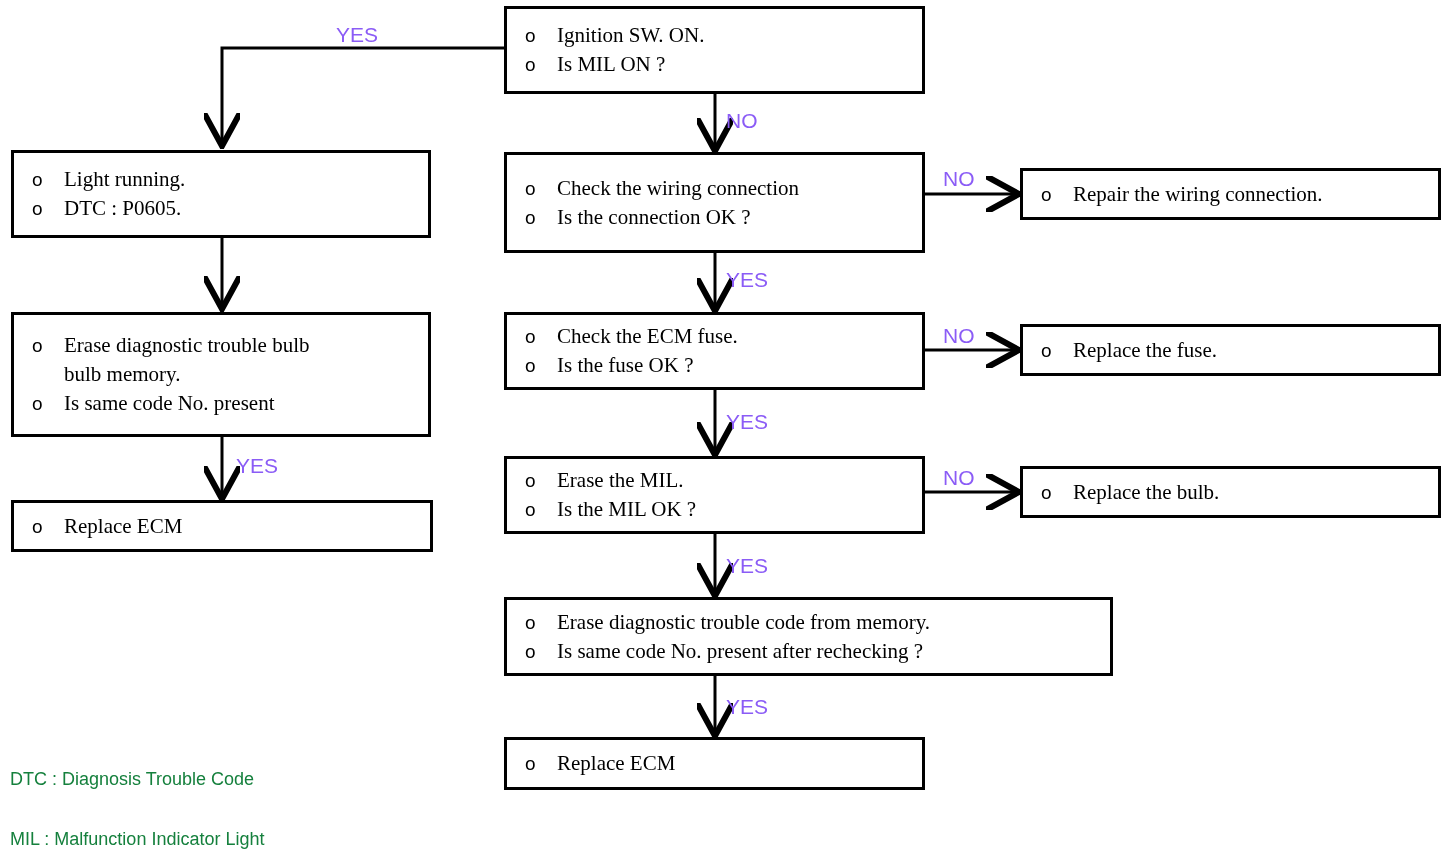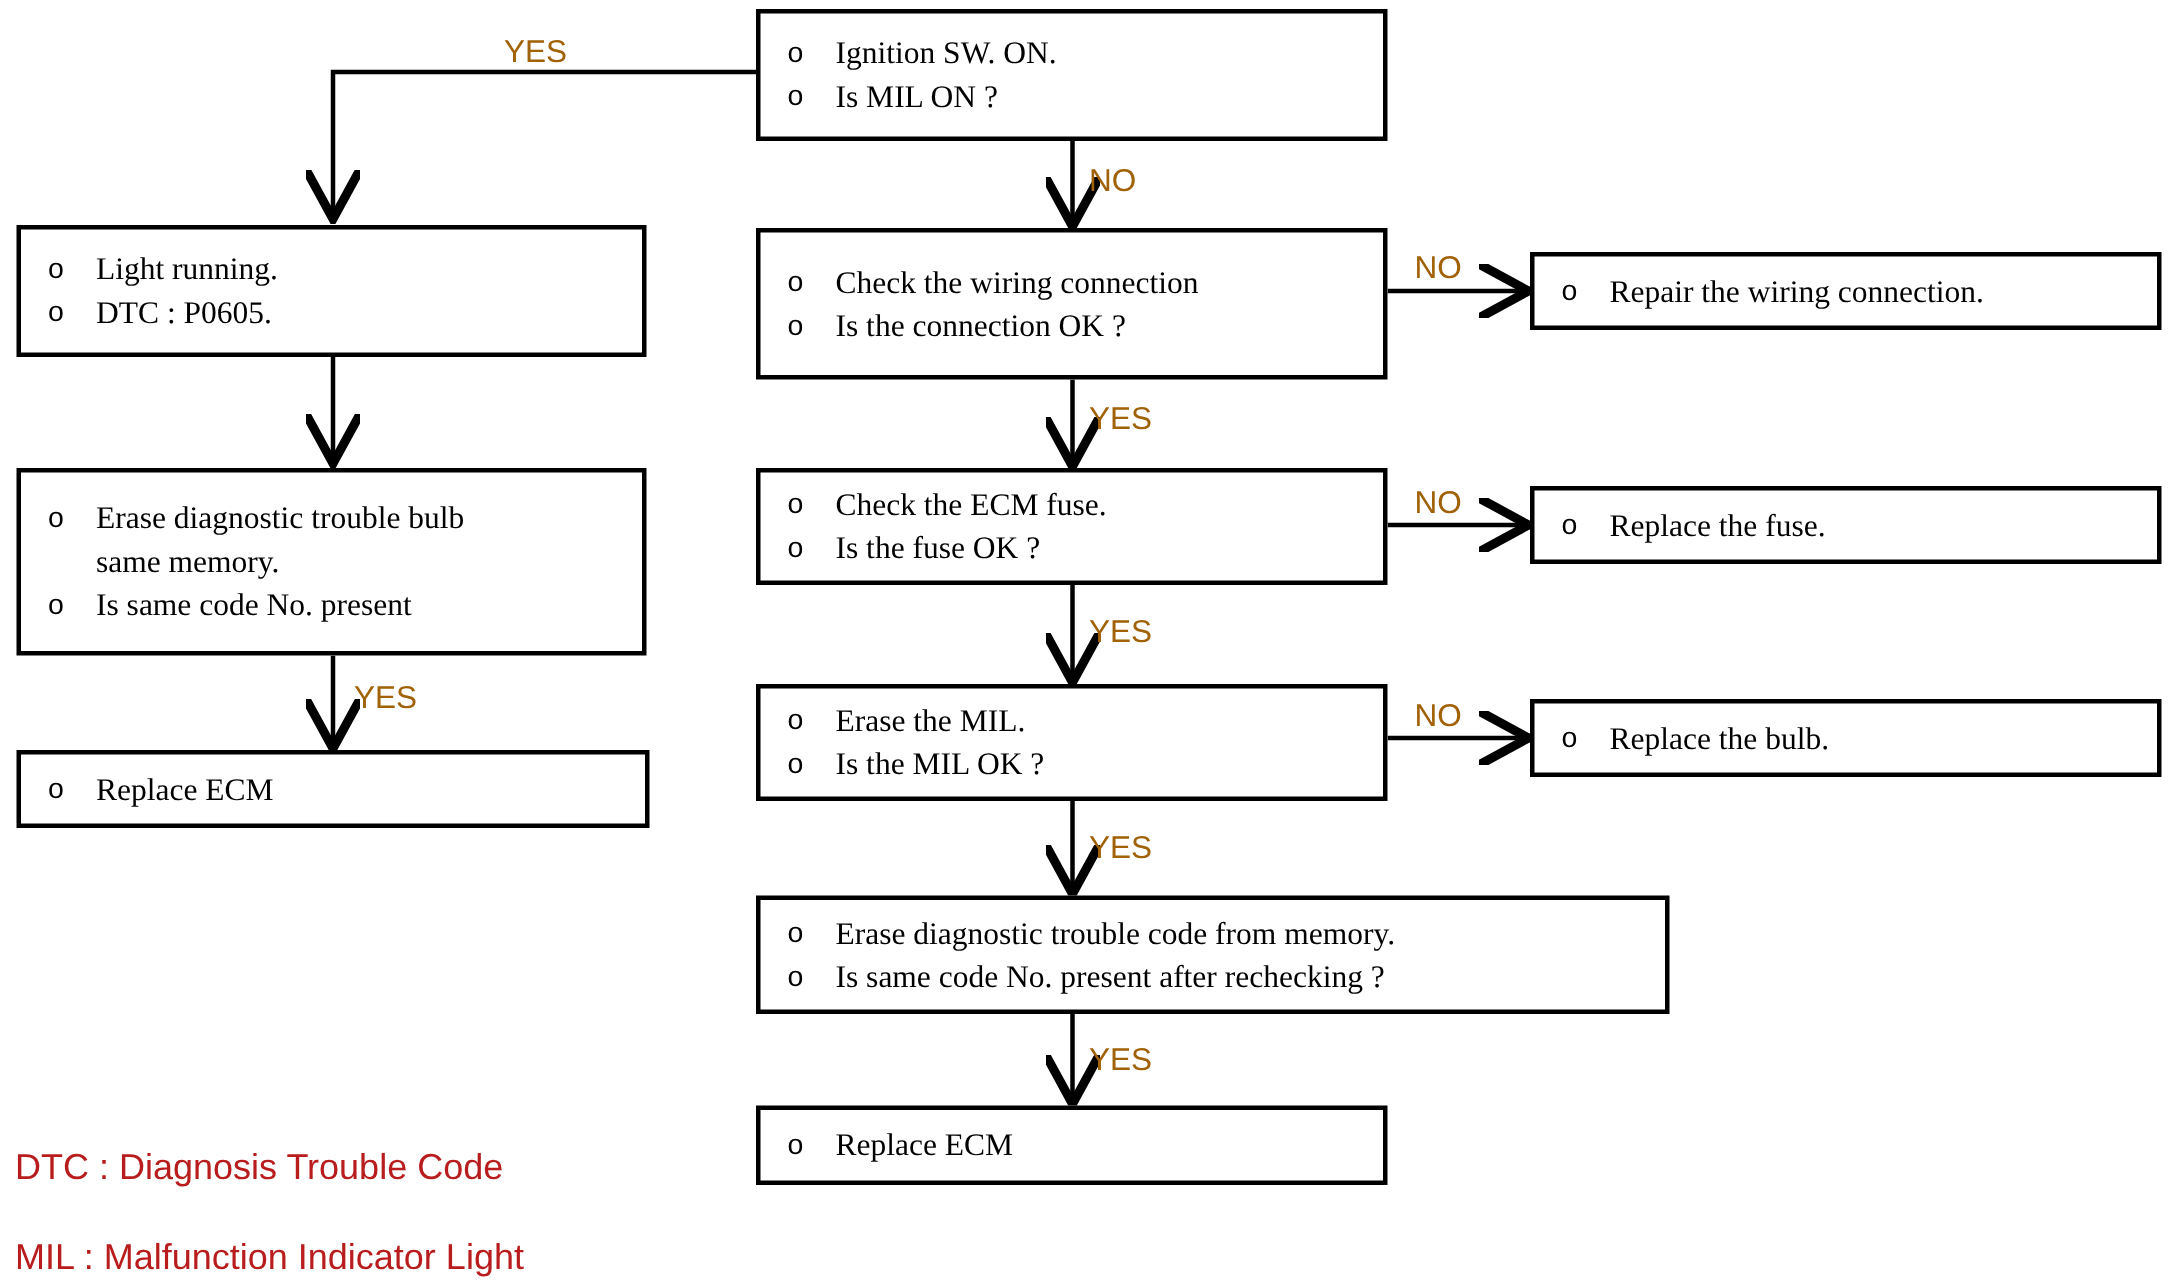--- a/index.html
+++ b/index.html
@@ -50,28 +50,28 @@
     flex: 1 1 auto;
     font-family: Liberation Serif, serif;
   }
   .cont {
     padding-left: 32px;
   }
   .edge-label {
     position: absolute;
     font-size: 21px;
     line-height: 21px;
-    color: #a16207;
+    color: #8b5cf6;
     white-space: pre;
   }
   .legend {
     position: absolute;
-    font-size: 24px;
+    font-size: 18px;
     line-height: 30px;
-    color: #b91c1c;
+    color: #15803d;
     white-space: pre;
   }
 </style>
 </head>
 <body>
 
 <div id="canvas">
 
   <svg id="wires" viewBox="0 0 1456 854" width="1456" height="854">
     <defs>
@@ -144,21 +144,21 @@
       <span class="ltext">Repair the wiring connection.</span>
     </div>
   </div>
 
   <div class="node" style="left:11px; top:312px; width:420px; height:125px;">
     <div class="line">
       <span class="bullet">o</span>
       <span class="ltext">Erase diagnostic trouble bulb</span>
     </div>
     <div class="line cont">
-      <span class="ltext">same memory.</span>
+      <span class="ltext">bulb memory.</span>
     </div>
     <div class="line">
       <span class="bullet">o</span>
       <span class="ltext">Is same code No. present</span>
     </div>
   </div>
 
   <div class="node" style="left:504px; top:312px; width:421px; height:78px;">
     <div class="line">
       <span class="bullet">o</span>

